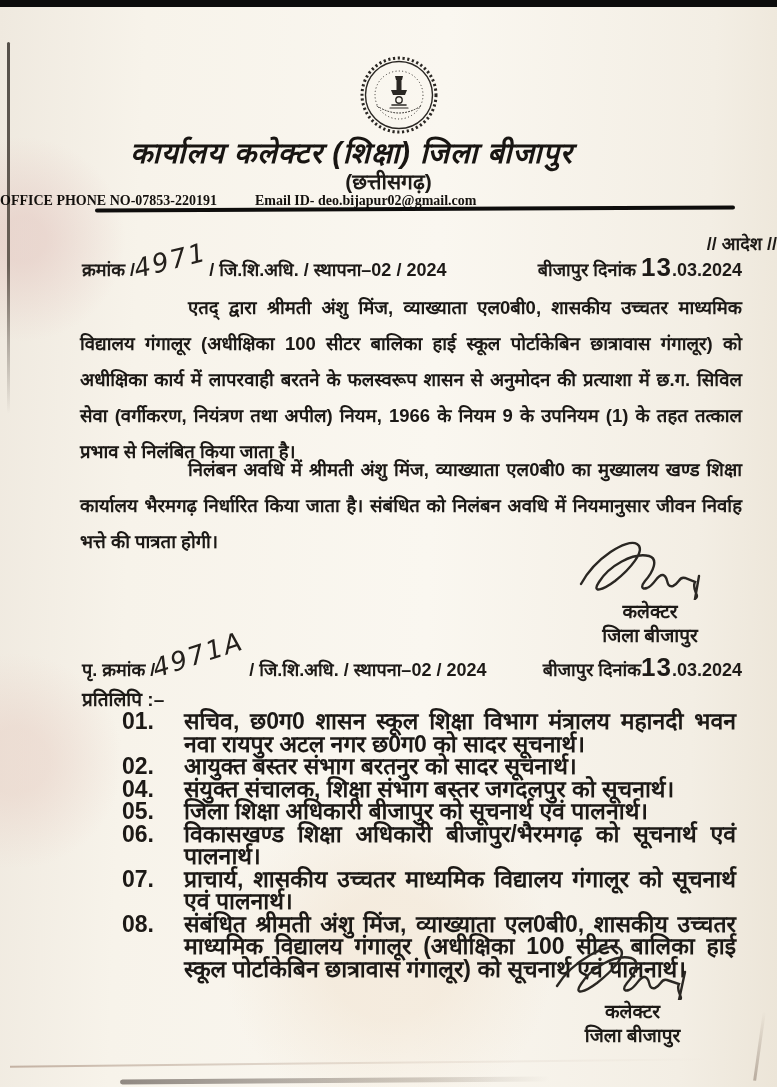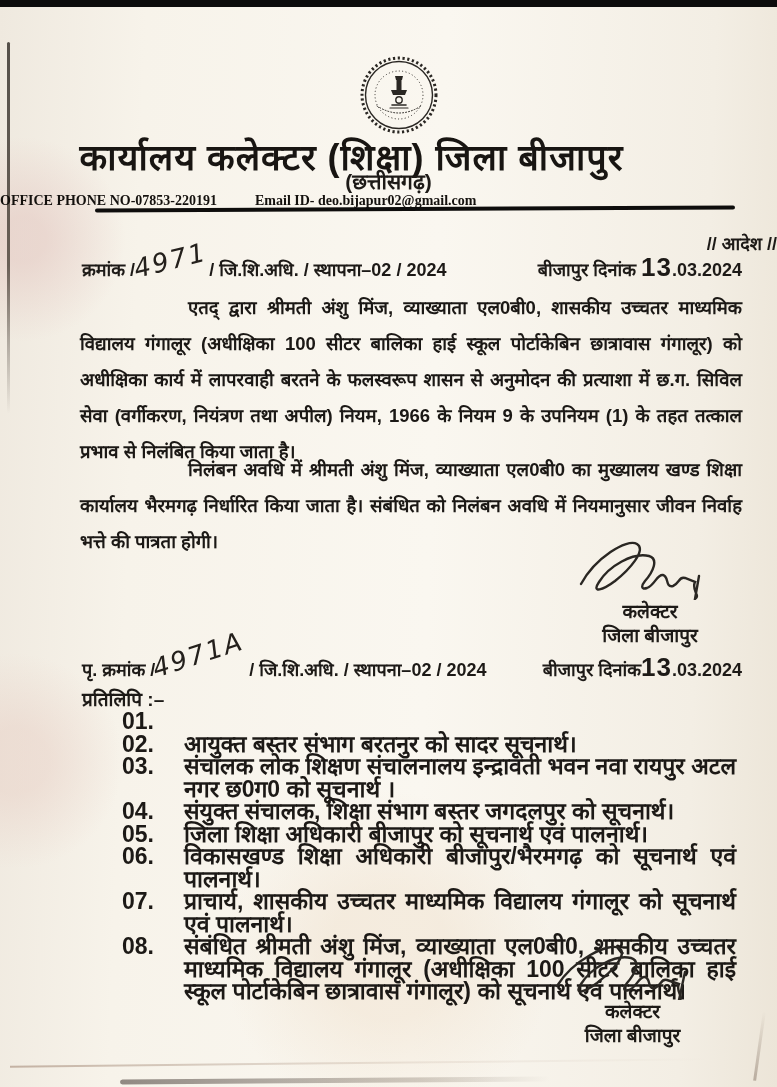--- a/index.html
+++ b/index.html
@@ -21,21 +21,21 @@
     background:linear-gradient(#2e2923,#4a4138 60%,rgba(74,65,56,0));border-radius:2px;opacity:.8;}
   .crease1{position:absolute;left:10px;top:1062px;width:700px;height:2px;
     background:linear-gradient(90deg,rgba(150,120,100,.5),rgba(150,120,100,.12) 60%,rgba(150,120,100,0));transform:rotate(-.6deg);}
   .crease2{position:absolute;left:120px;top:1078px;width:430px;height:5px;border-radius:3px;
     background:linear-gradient(90deg,rgba(60,50,45,.55),rgba(90,75,60,.25) 70%,rgba(90,75,60,0));transform:rotate(-.4deg);}
   .right-curl{position:absolute;right:16px;bottom:6px;width:3px;height:70px;
     background:linear-gradient(rgba(120,100,85,0),rgba(120,100,85,.45));transform:rotate(8deg);}
 
   .emblem{position:absolute;left:357px;top:54px;width:84px;height:82px;}
   .hdr-title{position:absolute;top:132px;left:0;width:703px;text-align:center;
-    font-size:36px;font-weight:700;letter-spacing:1px;color:#181512;}
+    font-size:29px;font-weight:700;letter-spacing:1px;color:#181512;font-style:italic;}
   .hdr-state{position:absolute;top:167px;left:0;width:777px;text-align:center;
     font-size:21px;font-weight:700;}
   .hdr-contact{position:absolute;top:193px;left:0;width:777px;
     font-family:"Liberation Serif","DejaVu Serif",serif;font-weight:700;font-size:14px;color:#14110e;}
   .hdr-contact .gap{display:inline-block;width:38px;}
   .rule{position:absolute;top:207px;left:95px;width:640px;height:4px;background:#0e0d0c;
     transform:rotate(-.25deg);border-radius:2px;}
 
   .order-heading{position:absolute;top:231px;left:0;width:777px;text-align:right;
     font-size:18px;font-weight:700;}
@@ -126,28 +126,25 @@
     </span>
     <span>
       <span>बीजापुर दिनांक</span><span class="hand-day">13</span><span>.03.2024</span>
     </span>
   </div>
 
   <div class="copy-label">प्रतिलिपि :–</div>
   <div class="copy-list">
     <div class="copy-item">
       <span class="num">01.</span>
+      <span class="txt">सचिव, छ0ग0 शासन स्कूल शिक्षा विभाग मंत्रालय महानदी भवन नवा रायपुर अटल नगर छ0ग0 को सादर सूचनार्थ।</span>
     </div>
     <div class="copy-item">
       <span class="num">02.</span>
       <span class="txt">आयुक्त बस्तर संभाग बरतनुर को सादर सूचनार्थ।</span>
-    </div>
-    <div class="copy-item">
-      <span class="num">03.</span>
-      <span class="txt">संचालक लोक शिक्षण संचालनालय इन्द्रावती भवन नवा रायपुर अटल नगर छ0ग0 को सूचनार्थ ।</span>
     </div>
     <div class="copy-item">
       <span class="num">04.</span>
       <span class="txt">संयुक्त संचालक, शिक्षा संभाग बस्तर जगदलपुर को सूचनार्थ।</span>
     </div>
     <div class="copy-item">
       <span class="num">05.</span>
       <span class="txt">जिला शिक्षा अधिकारी बीजापुर को सूचनार्थ एवं पालनार्थ।</span>
     </div>
     <div class="copy-item">

